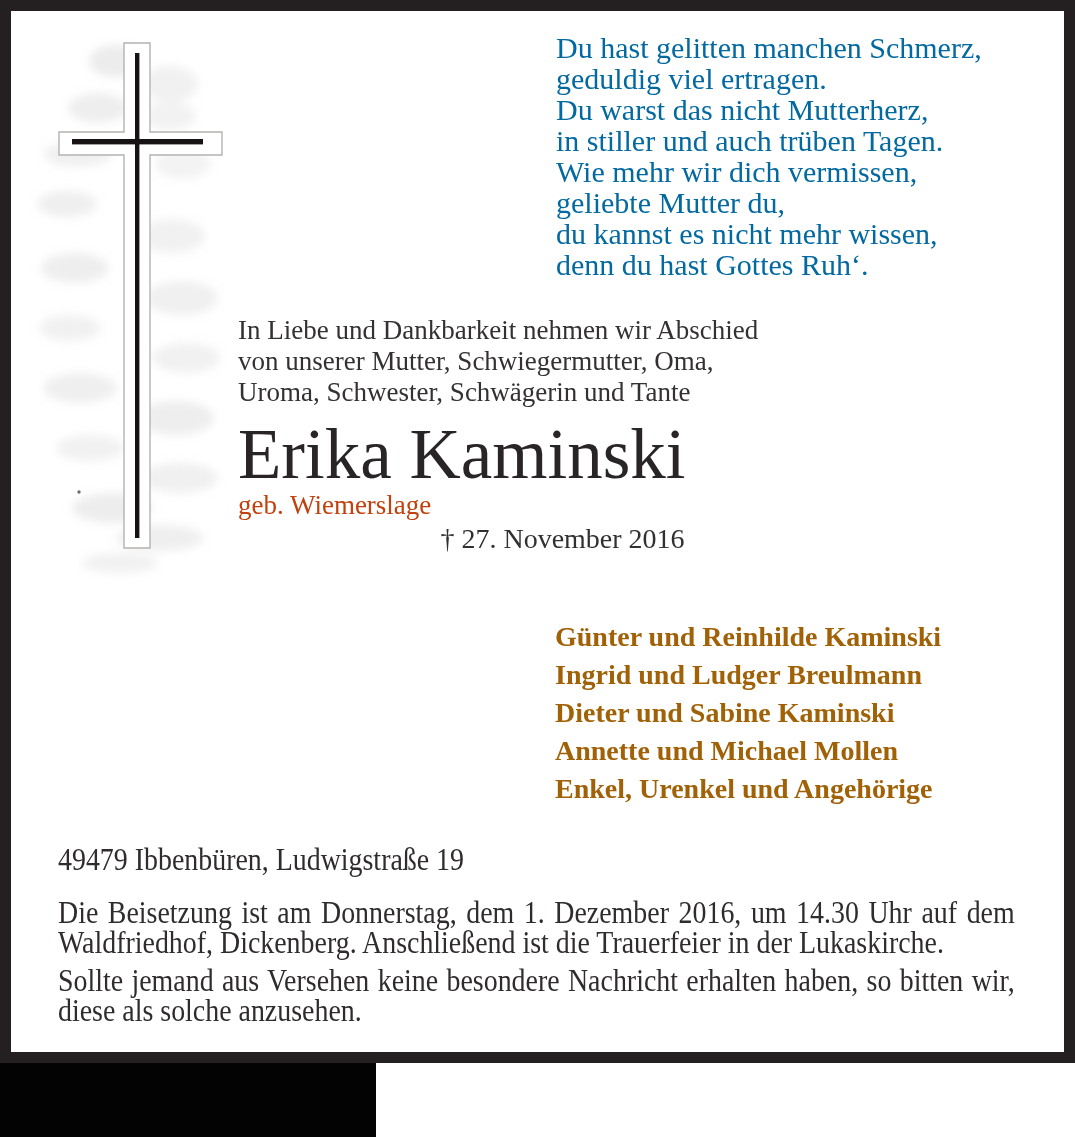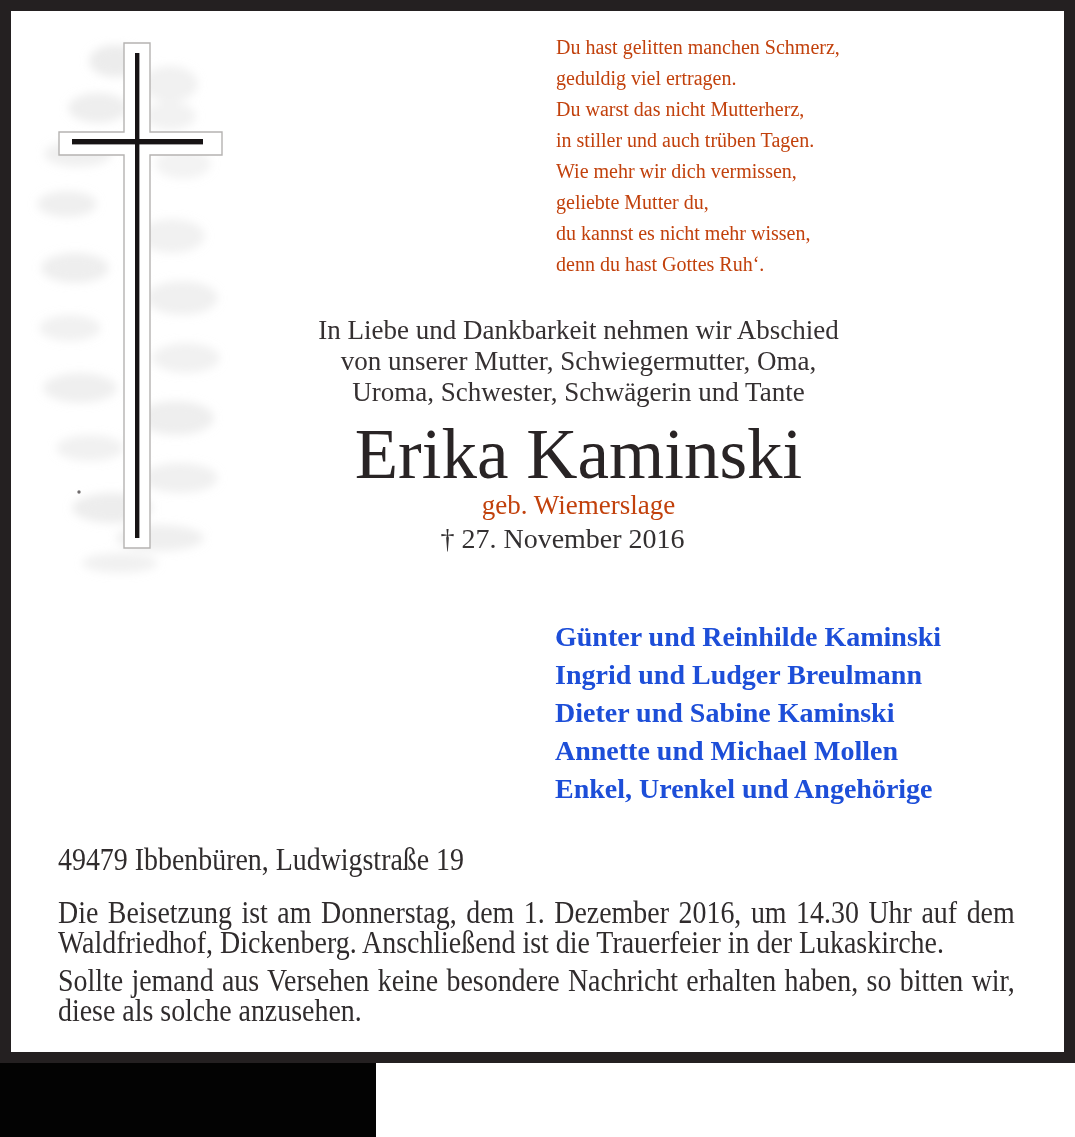--- a/index.html
+++ b/index.html
@@ -16,44 +16,44 @@
     position: absolute;
     left: 0; top: 0;
     width: 1075px; height: 1063px;
     border: 11px solid #242021;
     box-sizing: border-box;
     background: transparent;
   }
   .cross { position: absolute; left: 20px; top: 36px; }
   .poem {
     position: absolute; left: 556px; top: 32px;
-    font-size: 20px; line-height: 31px;
-    color: #c2410c;
+    font-size: 30px; line-height: 31px;
+    color: #0369a1;
   }
   .poem div { white-space: nowrap; }
   .center-block {
-    position: absolute; left: 266px; width: 625px;
-    text-align: center; white-space: nowrap;
+    position: absolute; left: 238px; width: 625px;
+    white-space: nowrap;
   }
   .intro { top: 315px; font-size: 27px; line-height: 31px; color: #353031; }
   .name  { top: 416px; font-size: 71px; line-height: 76px; color: #292425; }
   .maiden{ top: 490px; font-size: 27px; line-height: 31px; color: #c2410c; }
   .dates {
     position: absolute; left: 250px; top: 523px; width: 625px;
     display: flex; justify-content: center; gap: 52px;
     font-size: 28px; line-height: 32px; color: #333031; white-space: nowrap;
   }
   .trauer {
     position: absolute; left: 555px; top: 587px;
     font-size: 28px; line-height: 31px; color: #383435;
   }
   .mourners {
     position: absolute; left: 555px; top: 618px;
     font-size: 28px; line-height: 38px; font-weight: bold;
-    color: #1d4ed8; white-space: nowrap;
+    color: #a16207; white-space: nowrap;
   }
   .bottom {
     position: absolute; left: 58px; width: 1063px;
     font-size: 31px; line-height: 30px; color: #302c2d;
     transform: scaleX(0.9); transform-origin: 0 0;
   }
   .address { top: 845px; white-space: nowrap; }
   .funeral { top: 898px; }
   .notice  { top: 966px; }
   .jline { text-align: justify; text-align-last: justify; }

